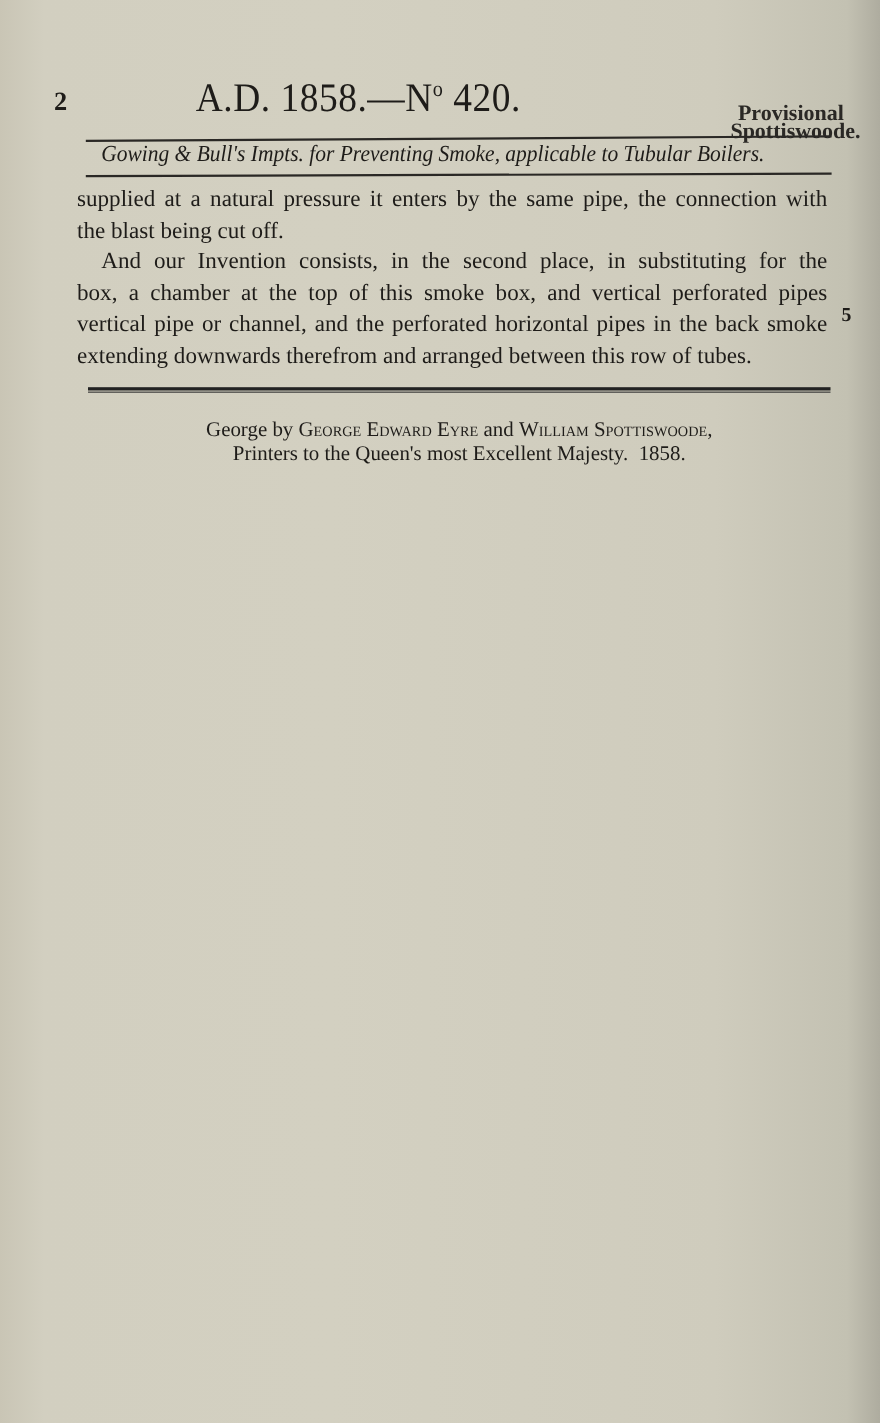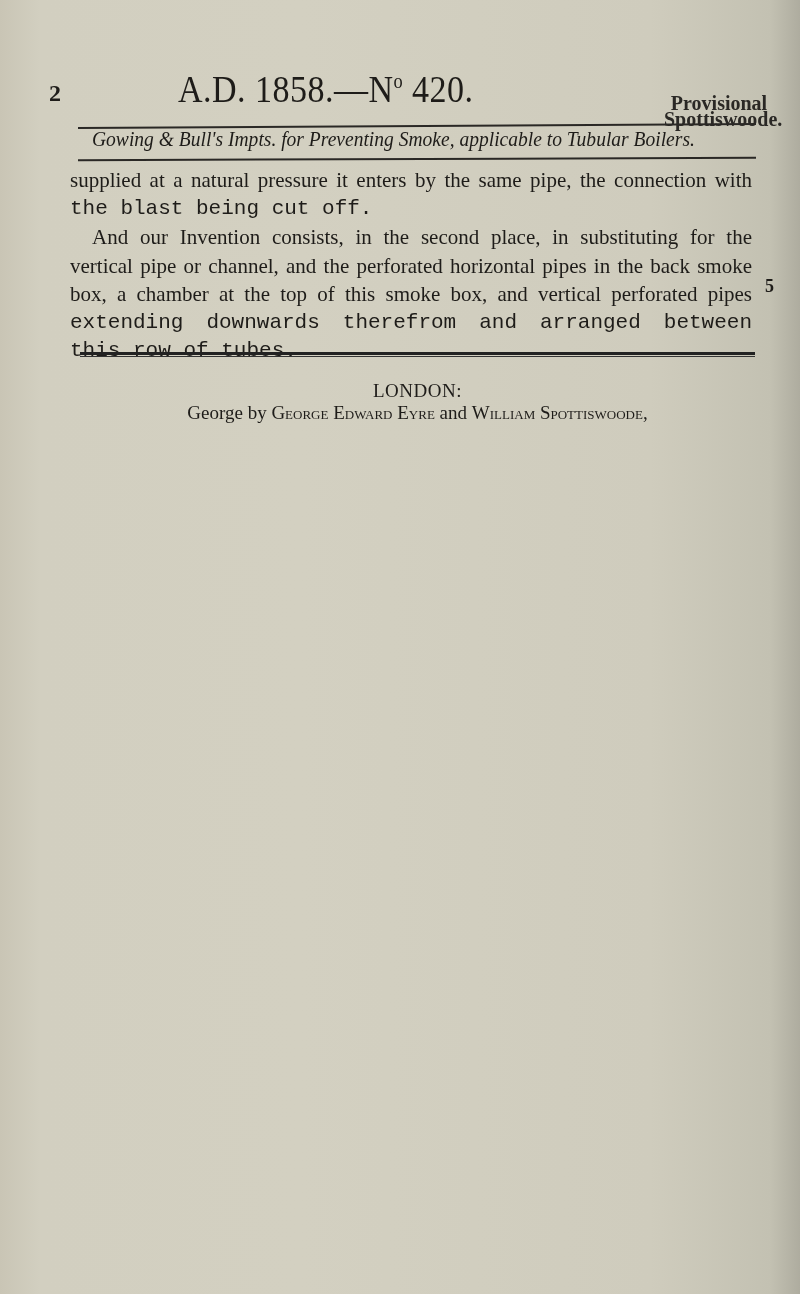--- a/index.html
+++ b/index.html
@@ -91,21 +91,20 @@
       line-height: 28.5px;
       text-align: justify;
     }
     .body-text p {
       margin: 0;
       text-align: justify;
       text-align-last: justify;
     }
     .body-text p.last {
       text-align-last: left;
-      font-family: Liberation Mono, monospace;
     }
     .body-text p.indent {
       text-indent: 22px;
     }
     .line-number {
       position: absolute;
       left: 765px;
       top: 276px;
       font-size: 18px;
       font-weight: bold;
@@ -158,36 +157,38 @@
   <div class="rule-top"></div>
 
   <div class="running-head">Gowing &amp; Bull's Impts. for Preventing Smoke, applicable to Tubular Boilers.</div>
 
   <div class="rule-under-head"></div>
 
   <div class="body-text">
     <p>supplied at a natural pressure it enters by the same pipe, the connection with</p>
     <p class="last">the blast being cut off.</p>
     <p class="indent">And our Invention consists, in the second place, in substituting for the</p>
+    <p>box, a chamber at the top of this smoke box, and vertical perforated pipes</p>
     <p>vertical pipe or channel, and the perforated horizontal pipes in the back smoke</p>
-    <p>box, a chamber at the top of this smoke box, and vertical perforated pipes</p>
     <p class="last">extending downwards therefrom and arranged between this row of tubes.</p>
   </div>
 
   <div class="line-number">5</div>
 
   <div class="double-rule">
     <div class="r1"></div>
     <div class="gap"></div>
     <div class="r2"></div>
   </div>
 
   <div class="imprint">
-    <div class="london">LONDON:</div>
     <div>
       <span>George by</span>
       <span class="sc">George Edward Eyre</span>
       <span>and</span>
       <span class="sc">William Spottiswoode,</span>
     </div>
+    <div>
+      <span>Printers to the Queen's most Excellent Majesty.</span>&nbsp;&nbsp;<span>1858.</span>
+    </div>
   </div>
 
 </div>
 
 </body></html>

